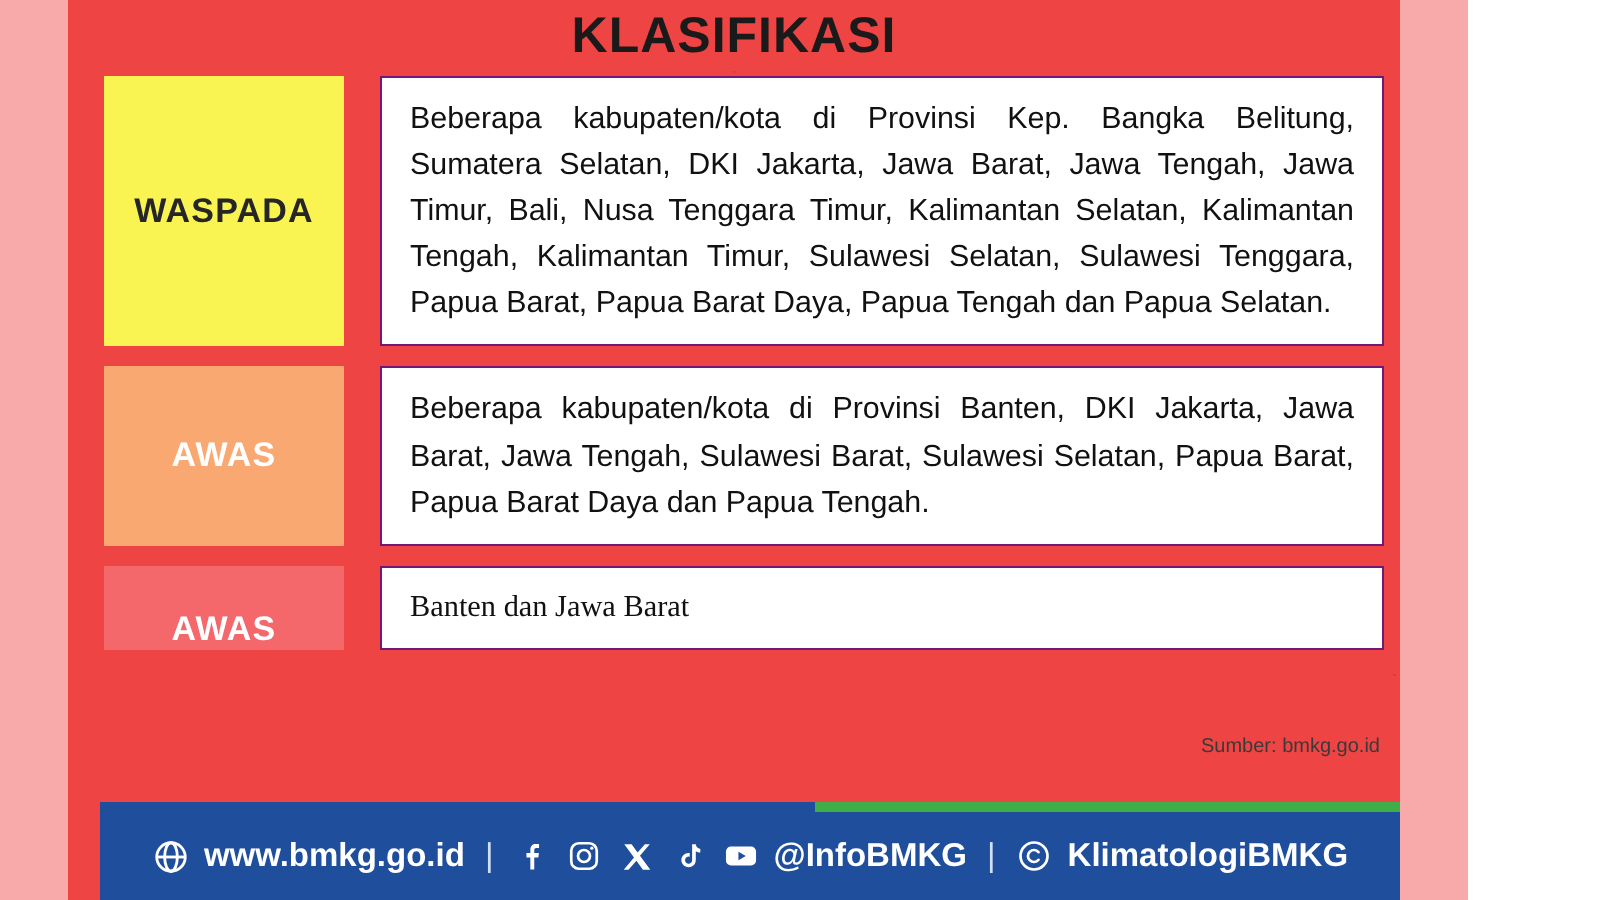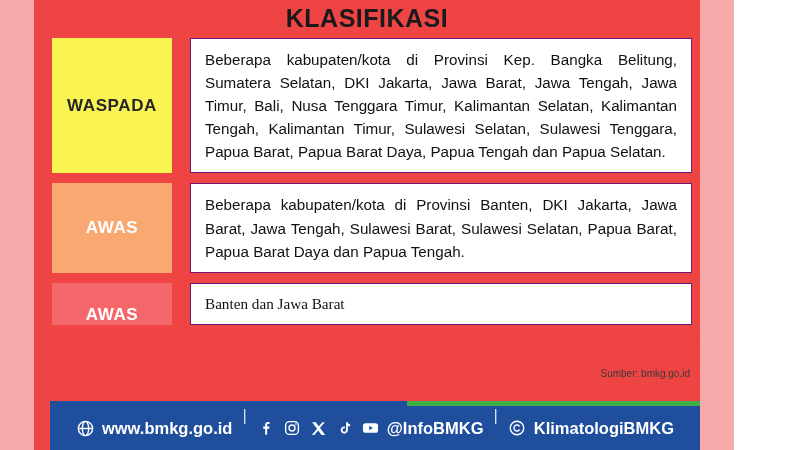--- a/index.html
+++ b/index.html
@@ -113,20 +113,21 @@
   }
 
   .footer {
     position: absolute;
     left: 50px;
     right: 34px;
     bottom: 0;
     height: 44px;
     background: #1f4e9c;
     display: flex;
+    align-items: center;
     justify-content: center;
     gap: 8px;
     color: #ffffff;
     font-size: 16.5px;
     font-weight: bold;
   }
   .footer::before {
     content: "";
     position: absolute;
     top: -5px;

